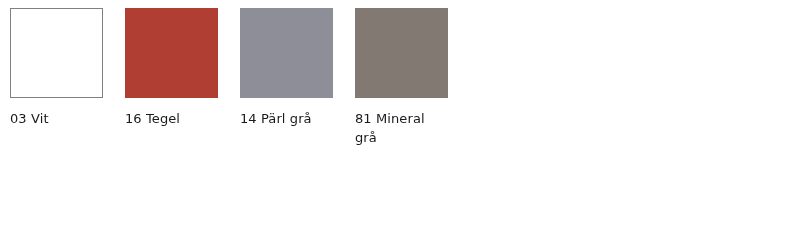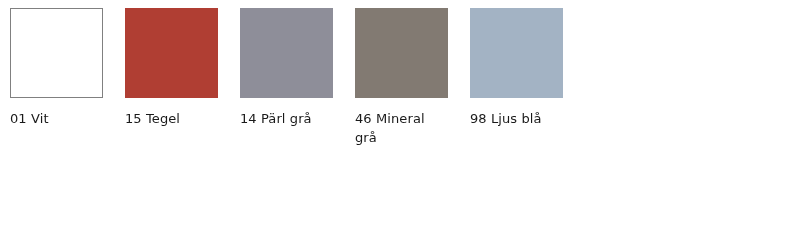--- a/index.html
+++ b/index.html
@@ -53,31 +53,27 @@
     letter-spacing: 0.1px;
   }
 </style>
 </head>
 <body>
 
 <div id="palette">
 
 <div class="swatch-cell">
       <div class="swatch-chip bordered" style="background-color: rgb(255, 255, 255);"></div>
-      <div class="swatch-label">01 Vit</div>
+      <div class="swatch-label">03 Vit</div>
     </div>
     <div class="swatch-cell">
       <div class="swatch-chip" style="background-color: rgb(176, 62, 51);"></div>
-      <div class="swatch-label">15 Tegel</div>
+      <div class="swatch-label">16 Tegel</div>
     </div>
     <div class="swatch-cell">
       <div class="swatch-chip" style="background-color: rgb(142, 142, 153);"></div>
       <div class="swatch-label">14 Pärl grå</div>
     </div>
     <div class="swatch-cell">
       <div class="swatch-chip" style="background-color: rgb(130, 122, 114);"></div>
-      <div class="swatch-label">46 Mineral grå</div>
-    </div>
-    <div class="swatch-cell">
-      <div class="swatch-chip" style="background-color: rgb(163, 179, 196);"></div>
-      <div class="swatch-label">98 Ljus blå</div>
+      <div class="swatch-label">81 Mineral grå</div>
     </div>
   </div>
 
 </body></html>

